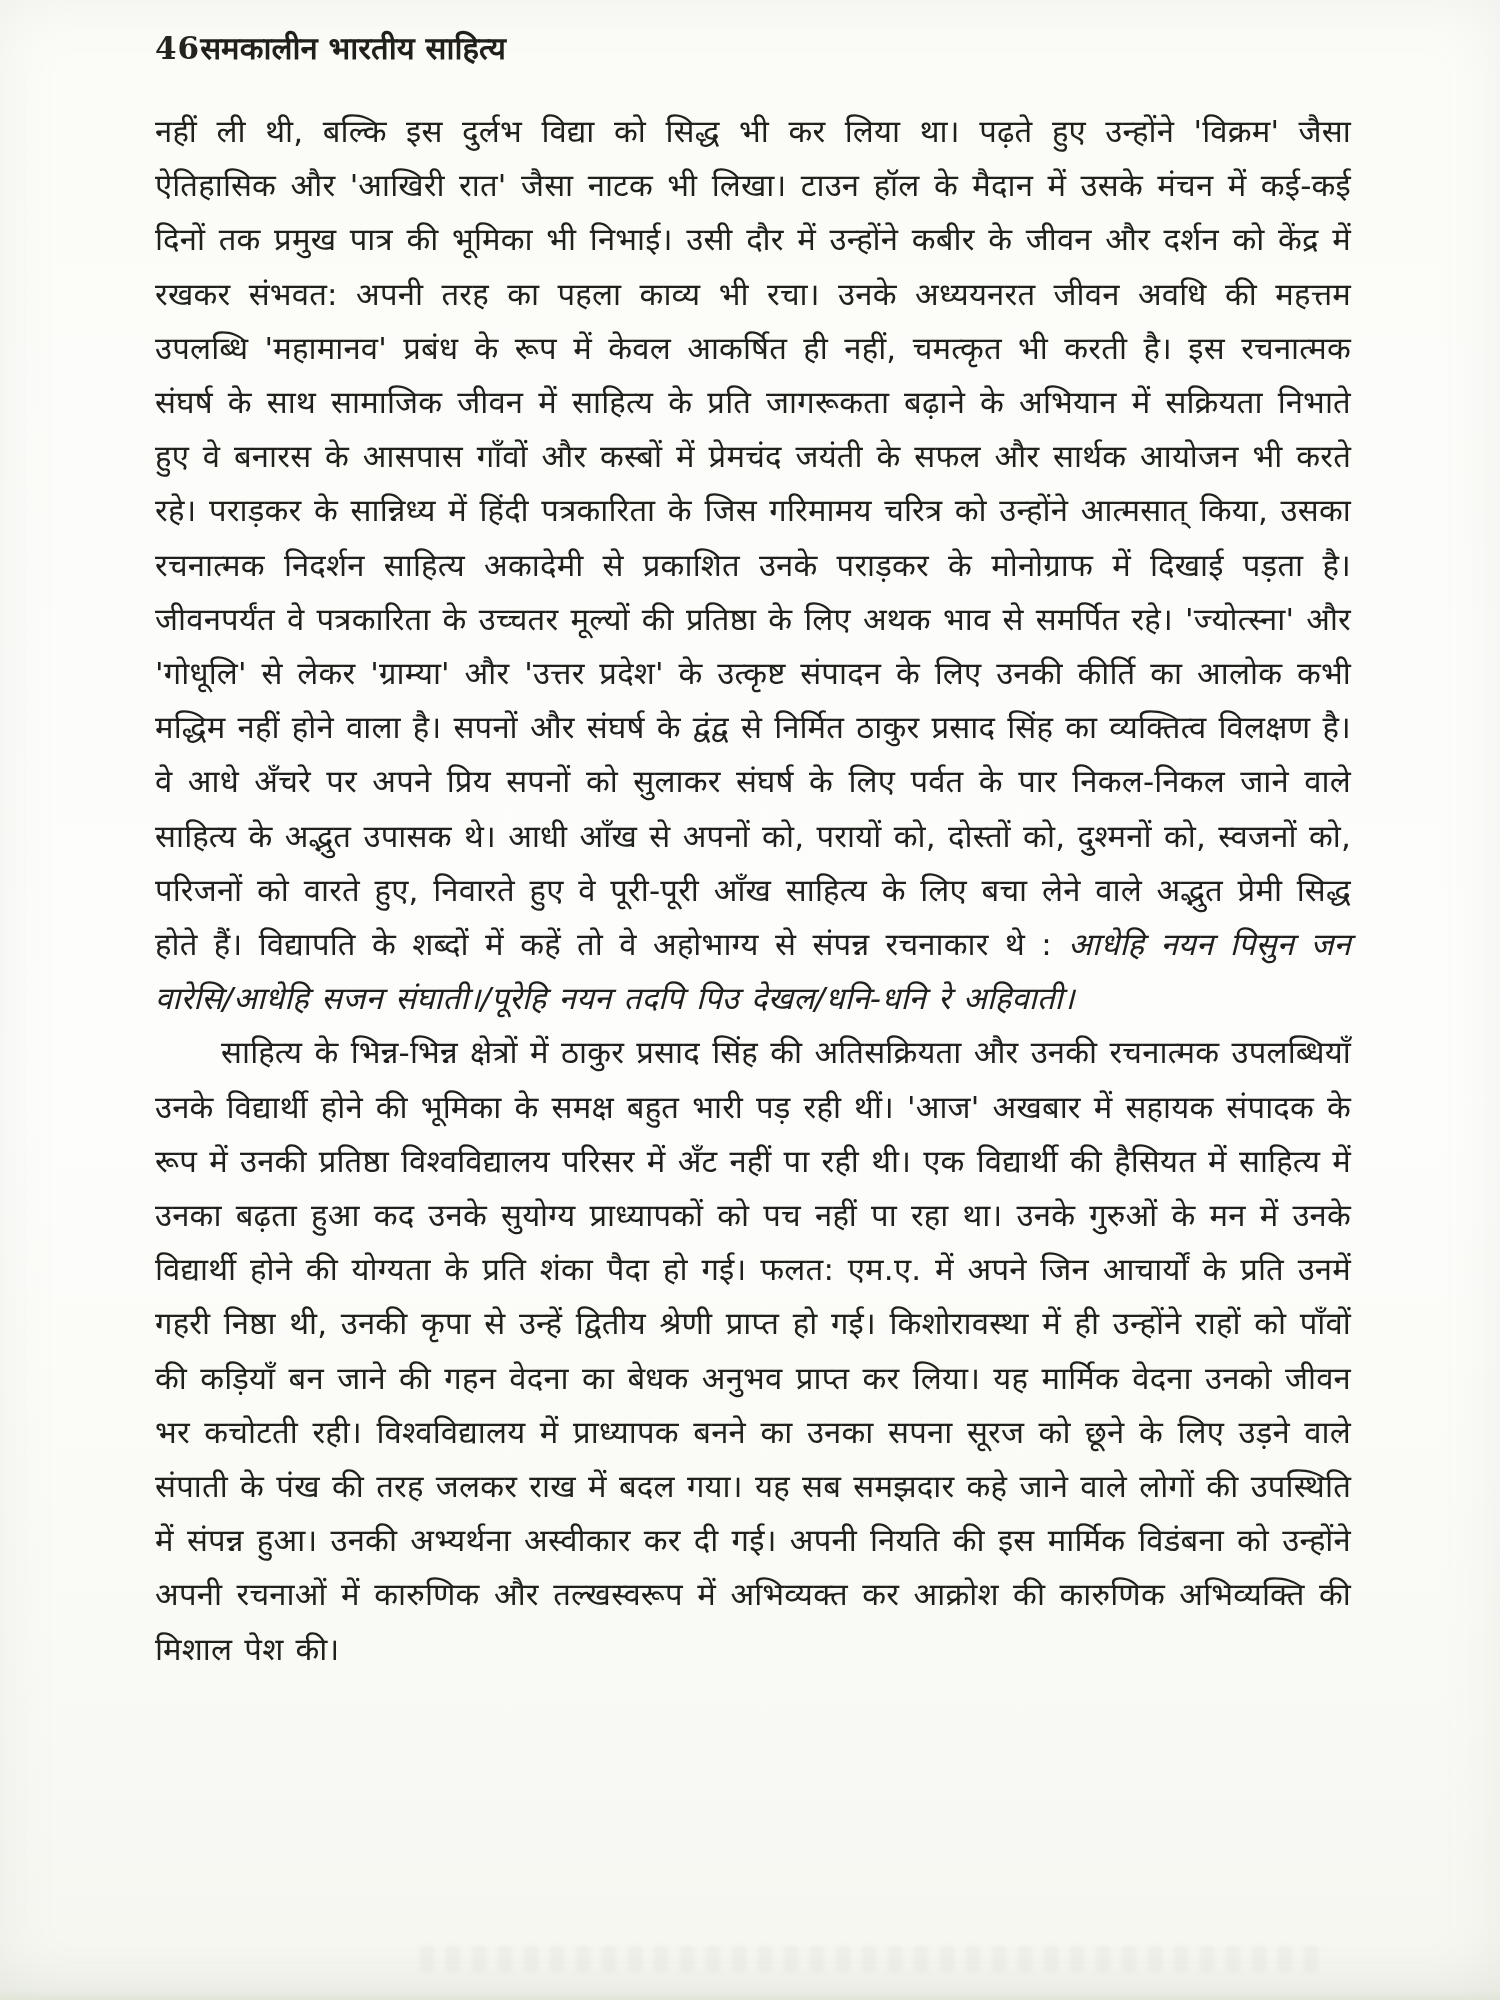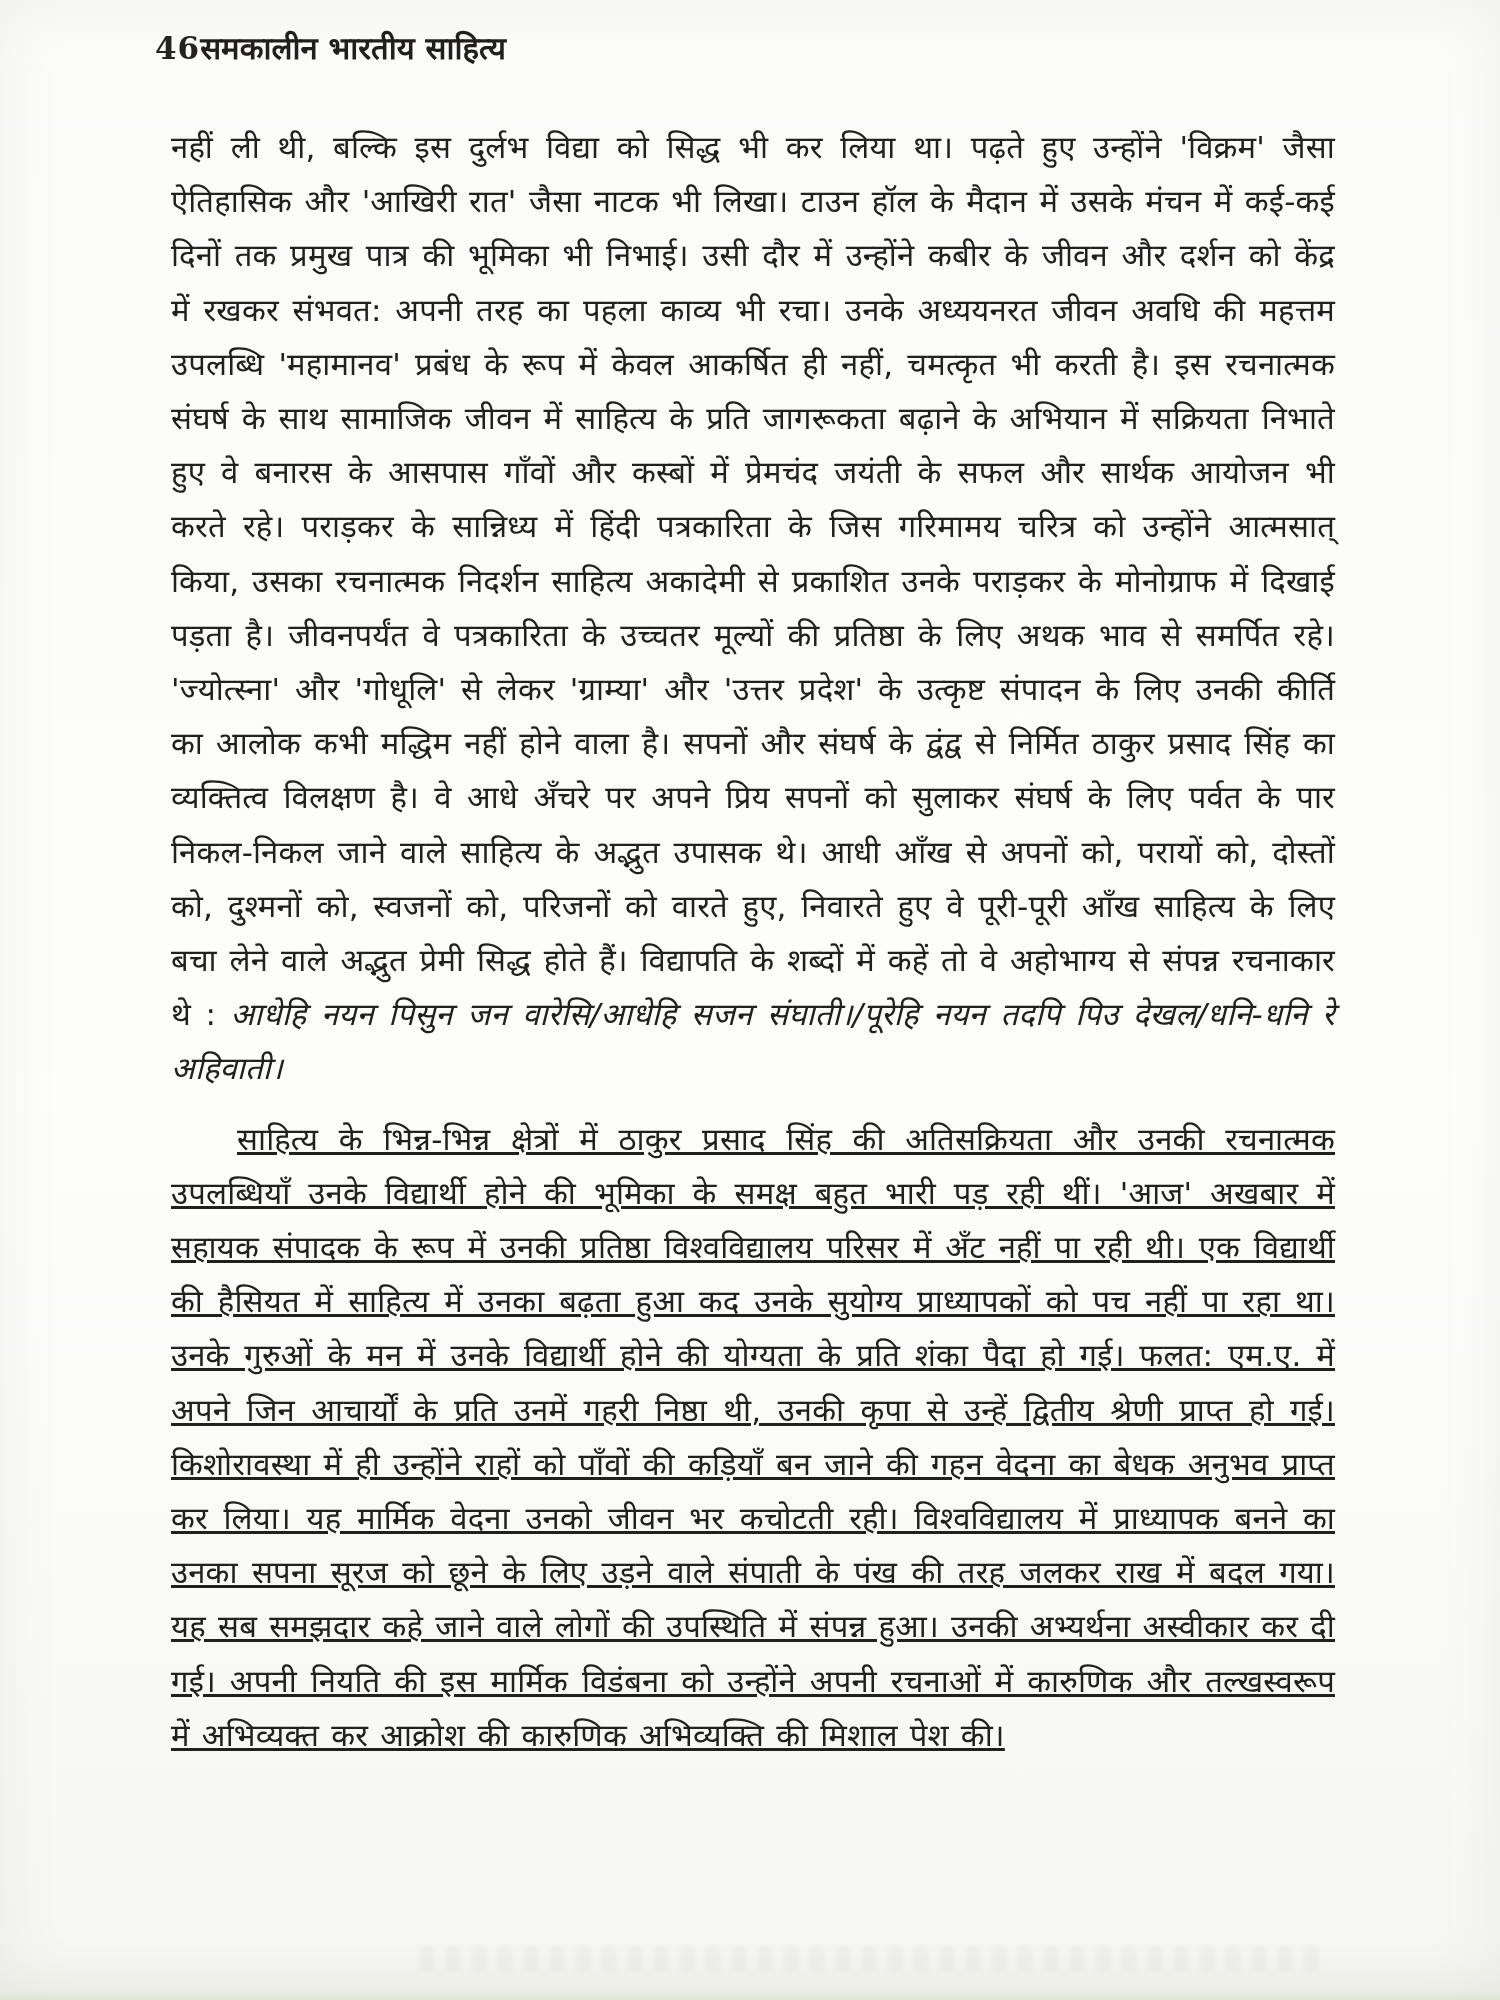--- a/index.html
+++ b/index.html
@@ -49,26 +49,25 @@
     width: 1196px;
     font-size: 31px;
     line-height: 54.2px;
     text-align: justify;
     text-justify: inter-word;
     color: #21201d;
     letter-spacing: 0.2px;
     word-spacing: 2px;
   }
   .body-text p {
-    margin: 16px;
+    margin: 0;
     padding: 0;
   }
   .para-indent {
     text-indent: 66px;
-    text-decoration: underline;
   }
   .verse-quote {
     font-style: italic;
   }
   .bottom-edge {
     position: absolute;
     left: 0;
     bottom: 0;
     width: 100%;
     height: 10px;

